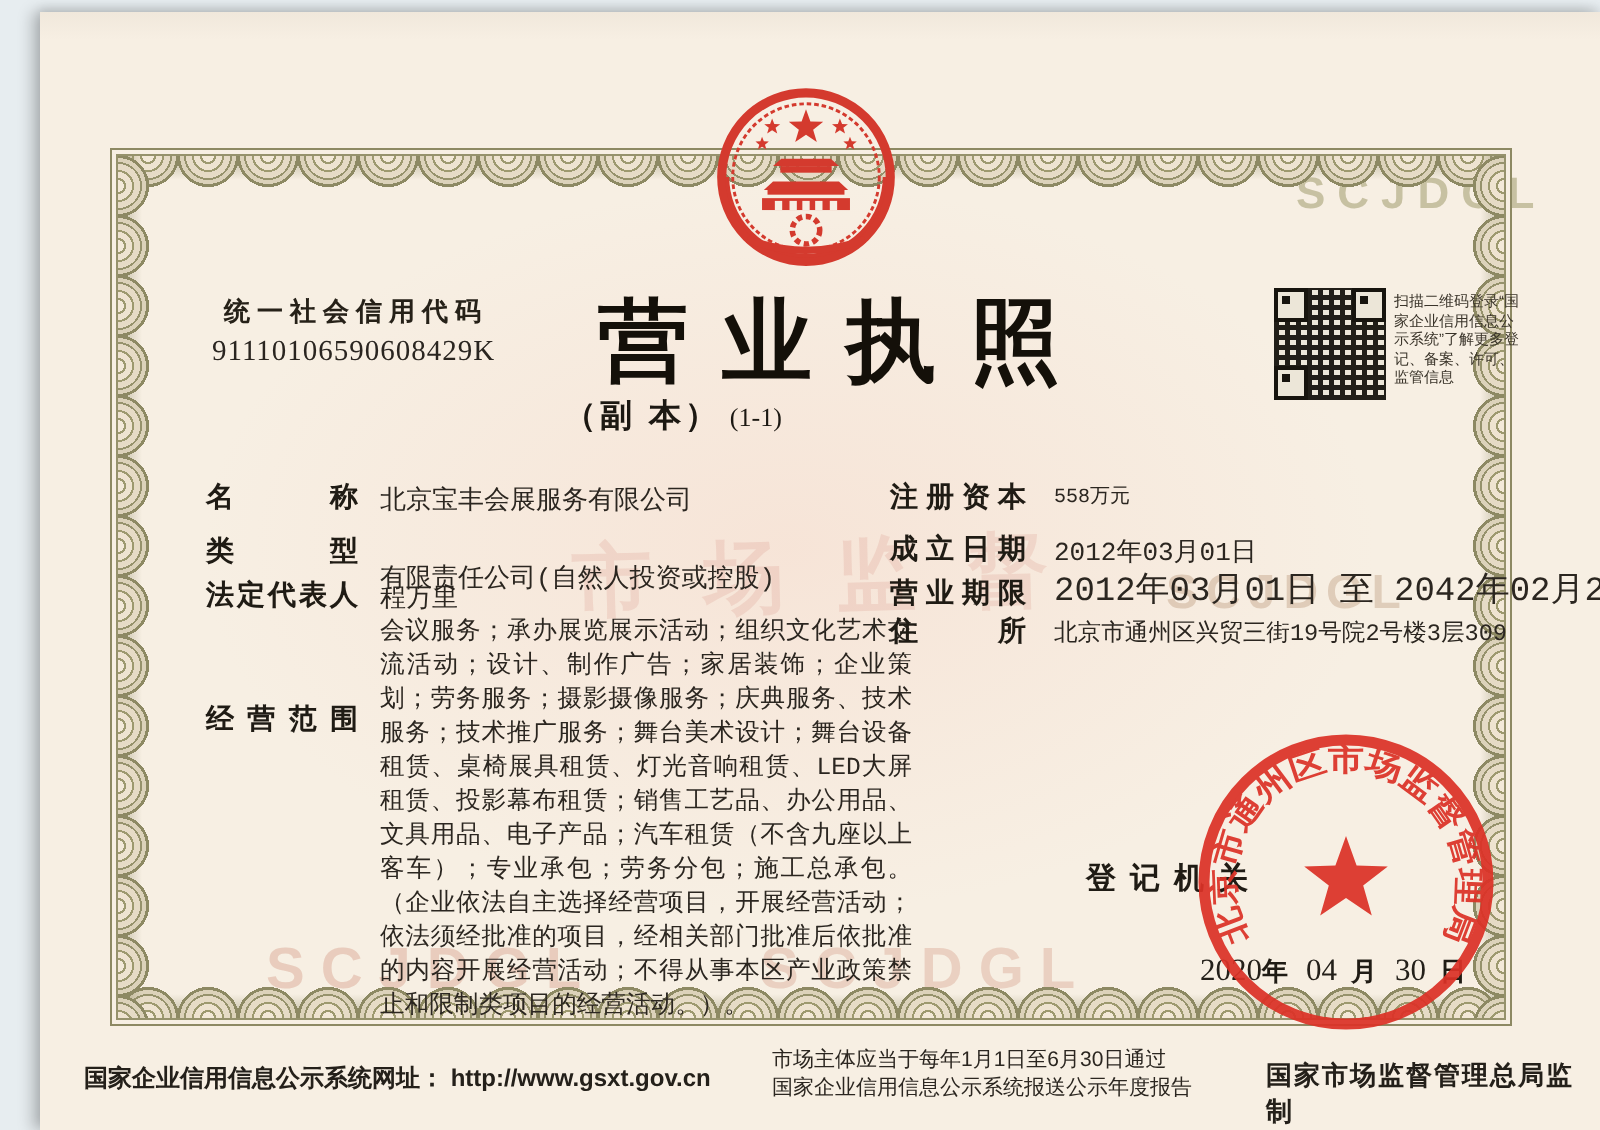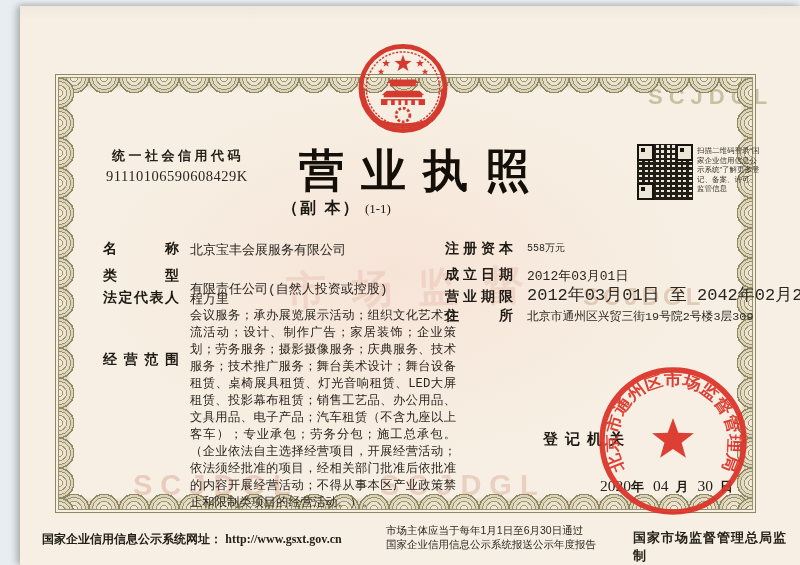--- a/index.html
+++ b/index.html
@@ -61,21 +61,21 @@
   .lab-r{left:445px;width:68px;}
   .val-r{left:527px;}
   .scope{width:266px;font-size:12.3px;line-height:17px;text-align:justify;}
   .reg-label{left:543px;top:430px;font-size:15px;font-weight:bold;letter-spacing:7px;color:#1f1b14;}
   .date-row{left:600px;top:477px;width:160px;font-size:13px;color:#1f1b14;white-space:nowrap;}
   .date-row .num{font-family:"Liberation Serif",serif;font-size:15.5px;color:#24201a;}
   .date-row .unit{font-weight:bold;font-size:13px;}
   .g1{margin-left:7px;} .g2{margin-left:9px;}
   .footer-left{left:42px;top:531px;font-size:12px;color:#24201a;white-space:nowrap;}
   .footer-left .lbl{font-weight:bold;}
-  .footer-left .url{font-family:Liberation Serif, serif;font-weight:bold;margin-top:47px;}
+  .footer-left .url{font-family:Liberation Sans, sans-serif;font-weight:bold;margin-top:47px;}
   .footer-mid{left:386px;top:524px;font-size:10.5px;line-height:13.5px;color:#2b2620;}
   .footer-right{left:633px;top:529px;font-size:13px;font-weight:bold;letter-spacing:1px;color:#24201a;}
   .wm{position:absolute;font-weight:bold;font-family:"Liberation Sans",sans-serif;pointer-events:none;}
   .wm.olive{left:648px;top:84px;font-size:22px;letter-spacing:6px;color:rgba(160,155,110,.55);}
   .wm.mid{left:583px;top:283px;font-size:24px;letter-spacing:4px;color:rgba(190,158,128,.42);}
   .wm.bl{left:133px;top:469px;font-size:29px;letter-spacing:8px;color:rgba(216,162,142,.45);}
   .wm.bm{left:380px;top:469px;font-size:29px;letter-spacing:8px;color:rgba(216,162,142,.40);}
   .ghost{left:286px;top:260px;font-size:40px;font-weight:bold;letter-spacing:26px;
          color:rgba(198,100,84,.14);transform:rotate(-1.5deg);}
   .emblem{left:357px;top:40px;}

